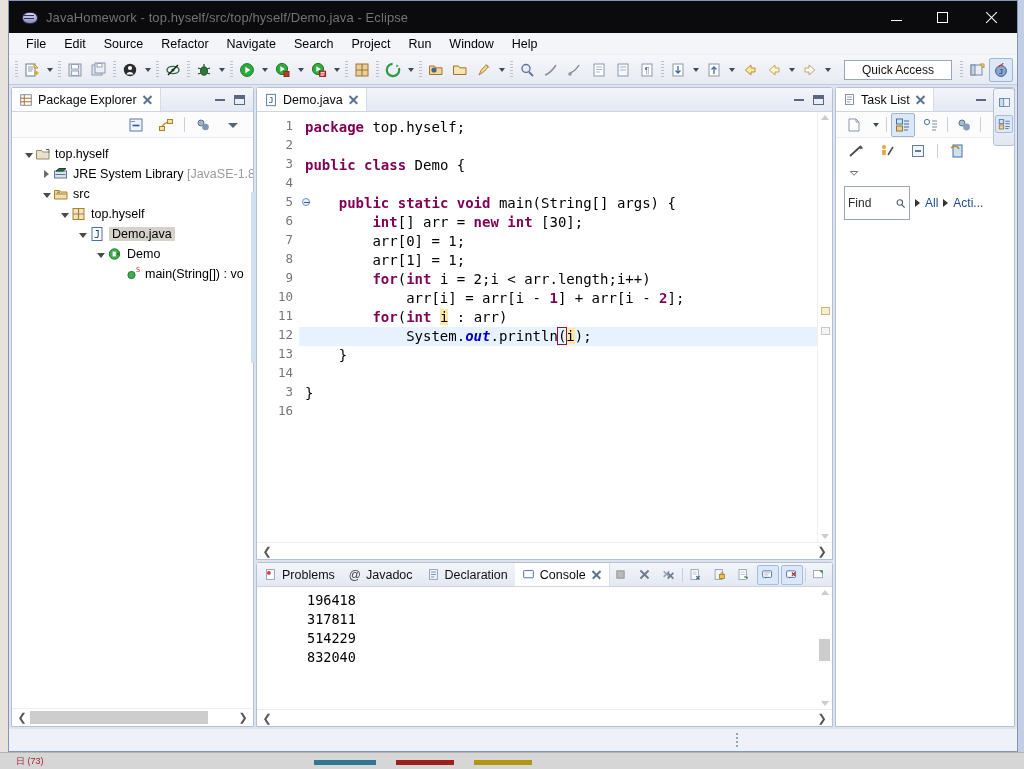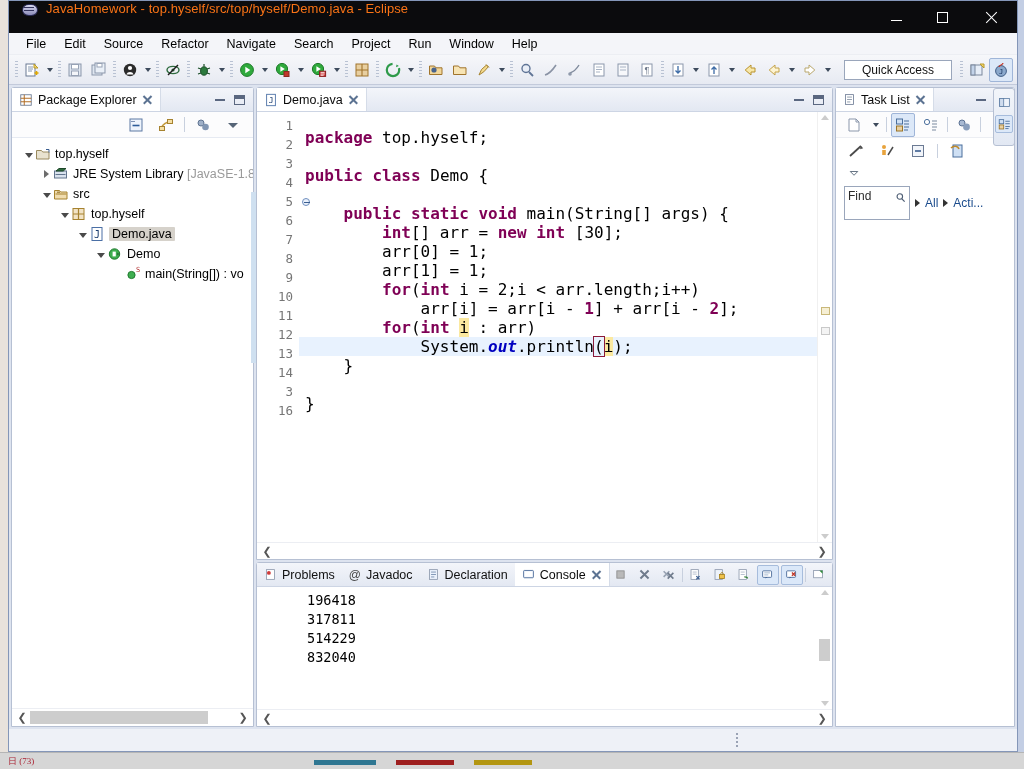--- a/index.html
+++ b/index.html
@@ -23,22 +23,22 @@
   }
   
   #win {
     position: absolute; left: 8px; top: 0; width: 1010px; height: 752px;
     background: #eef1f7;
     border: 1px solid #8496b8;
     display: flex; flex-direction: column;
   }
   
   #titlebar {
-    height: 32px; background: #0b0b0d; color: #f97316;
-    display: flex; flex: none;
+    height: 32px; background: #0b0b0d; color: #737373;
+    display: flex; align-items: center; flex: none;
   }
   #titlebar .tb-icon {
     margin-left: 12px; margin-right: 9px; width: 16px; height: 16px;
     position: relative;
   }
   #titlebar .tb-icon::before {
     content:""; position:absolute; left:1px; top:3px; width:14px;height:10px;
     border-radius:50%/60%; background: linear-gradient(#d8d8ee,#8b8bb8);
     border:1px solid #2b2b55;
   }
@@ -142,22 +142,22 @@
   #center { flex:1; display:flex; flex-direction:column; gap:2px; min-width:0; }
   #editorPanel { flex:1; min-height:0; }
   #editorArea { flex:1; display:flex; min-height:0; background:#fff; position:relative; }
   #gutter {
     width:42px; flex:none; background:#fff; text-align:right;
     font-family:"DejaVu Sans Mono", monospace; font-size:12.5px; color:#767676;
     padding-top:4px; position:relative;
   }
   #gutter .ln { height:19px; line-height:19px; padding-right:6px; position:relative; }
   #code {
-    flex:1; padding-top:16px; padding-left:6px; min-width:0; overflow:hidden;
-    font-family:"DejaVu Sans Mono", monospace; font-size:16px; color:#000;
+    flex:1; padding-top:6px; padding-left:6px; min-width:0; overflow:hidden;
+    font-family:"DejaVu Sans Mono", monospace; font-size:14px; color:#000;
     white-space:pre; position:relative;
   }
   #code .cl { height:19px; line-height:19px; }
   #code .cl.hl { background:#e8f2fe; margin-left:-6px; padding-left:6px; }
   .kw { color:#7f0055; font-weight:bold; }
   .fld { color:#0000c0; font-style:italic; font-weight:bold; }
   .occ { background:#fbe9a0; }
   .brk { outline:1px solid #8b1a3a; }
   #vscroll {
     width:15px; flex:none; background:#fff; border-left:1px solid #f0f0f0;
@@ -201,21 +201,21 @@
     height:26px; display:flex; align-items:center; gap:4px; padding:0 6px; flex:none;
     border-bottom:1px solid #eceef3; background:#fcfcfd;
   }
   #tl-toolbar2 {
     height:26px; display:flex; align-items:center; gap:7px; padding:0 8px; flex:none; background:#fff;
   }
   #tl-toolbar3 { height:18px; display:flex;align-items:center;padding-left:10px;flex:none;background:#fff; }
   #findrow { display:flex; align-items:center; gap:5px; padding:4px 8px; flex:none; background:#fff; }
   #findbox {
     width:66px;height:30px;border:1px solid #9aa6bb;background:#fff;
-    display:flex;align-items:flex-end;justify-content:space-between;padding:16px 3px;
+    display:flex;align-items:center;justify-content:space-between;padding:16px 3px;
     font-size:12px;color:#2b2b2b;
   }
   .fl-arrow { width:0;height:0;border-top:4px solid transparent;border-bottom:4px solid transparent;border-left:5px solid #333; }
   .fl-txt { font-size:12px; color:#1a4b8c; }
   #tl-body { flex:1; background:#fff; }
 
   
   #toolstrip {
     position:absolute; right:9px; top:88px; width:22px; height:58px;
     background:linear-gradient(#f2f5fa,#e2e8f3); border:1px solid #b6c0d3;
@@ -231,21 +231,21 @@
                position:relative; }
   #status-grip { position:absolute; left:727px; top:4px; width:2px; height:14px;
                  background:repeating-linear-gradient(#9aa3b5 0 2px,transparent 2px 4px); }
 
   
   #taskbar {
     position:absolute; left:0; bottom:0; width:1024px; height:17px;
     background:#d6d6d6; border-top:1px solid #b5b5b5; display:flex; align-items:center;
   }
   .tbseg { height:5px; margin-top:2px; }
-  #tb-label { font-size:9px;color:#a23; padding-left:8px; width:70px;font-family:Liberation Serif, serif; }
+  #tb-label { font-size:9px;color:#a23; padding-left:16px; width:70px; }
 </style>
 </head>
 <body>
 
 <div id="desktop">
   <div id="desk-left"></div>
 </div>
 
 <div id="win">
 

